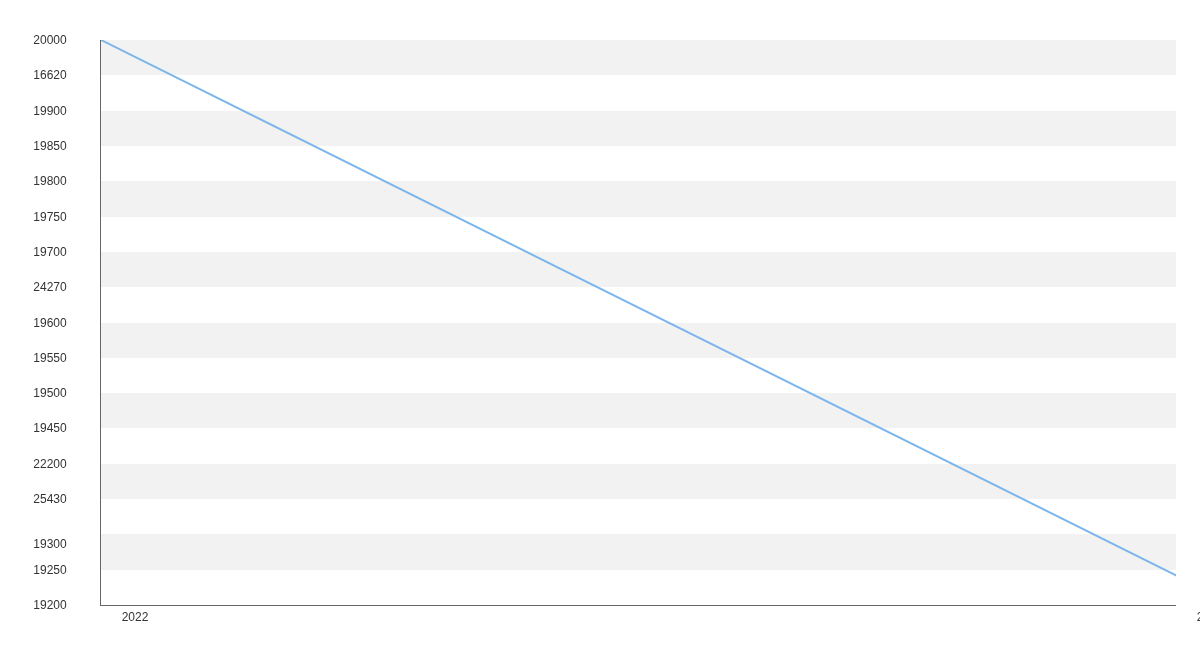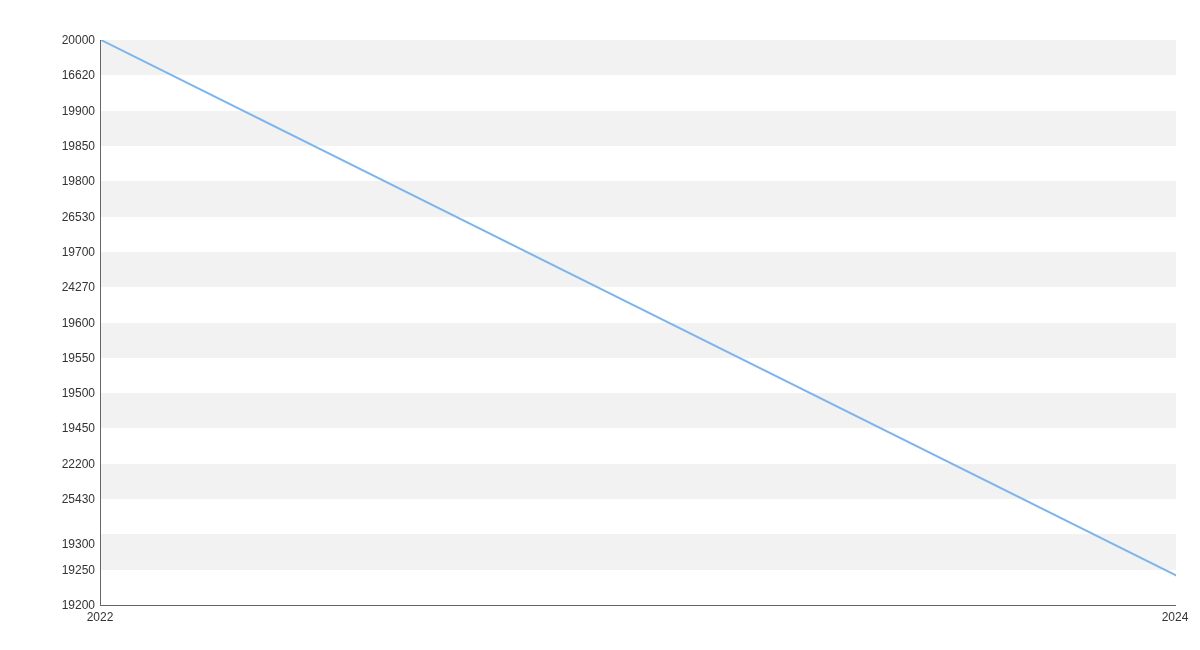--- a/index.html
+++ b/index.html
@@ -46,31 +46,32 @@
   .line-svg {
     position: absolute;
     left: 0; top: 0;
     width: 100%;
     height: 100%;
   }
   .y-label {
     position: absolute;
     right: 1105px;
     width: 90px;
-    text-align: right;
+    text-align: center;
     font-size: 12px;
     color: #333;
     transform: translateY(-50%);
   }
   .x-label {
     position: absolute;
     top: 610px;
     font-size: 12px;
     color: #333;
     transform: translateX(-50%);
+    margin-left: 35px;
   }
   .tick-b {
     position: absolute;
     bottom: -6px;
     width: 1px;
     height: 6px;
     background: #666;
   }
   .tick-l {
     position: absolute;
@@ -122,21 +123,21 @@
       <div class="y-label" style="top: 569.688px;">19250</div>
       <div class="y-label" style="top: 544px;">19300</div>
       <div class="y-label" style="top: 499.062px;">25430</div>
       <div class="y-label" style="top: 463.75px;">22200</div>
       <div class="y-label" style="top: 428.438px;">19450</div>
       <div class="y-label" style="top: 393.125px;">19500</div>
       <div class="y-label" style="top: 357.812px;">19550</div>
       <div class="y-label" style="top: 322.5px;">19600</div>
       <div class="y-label" style="top: 287.188px;">24270</div>
       <div class="y-label" style="top: 251.875px;">19700</div>
-      <div class="y-label" style="top: 216.562px;">26530</div>
+      <div class="y-label" style="top: 216.562px;">19750</div>
       <div class="y-label" style="top: 181.25px;">19800</div>
       <div class="y-label" style="top: 145.938px;">19850</div>
       <div class="y-label" style="top: 110.625px;">19900</div>
       <div class="y-label" style="top: 75.3125px;">16620</div>
       <div class="y-label" style="top: 40px;">20000</div>
     </div>
   <div id="xLabels">
       <div class="x-label" style="left: 100px;">2022</div>
       <div class="x-label" style="left: 1175px;">2024</div>
     </div>

